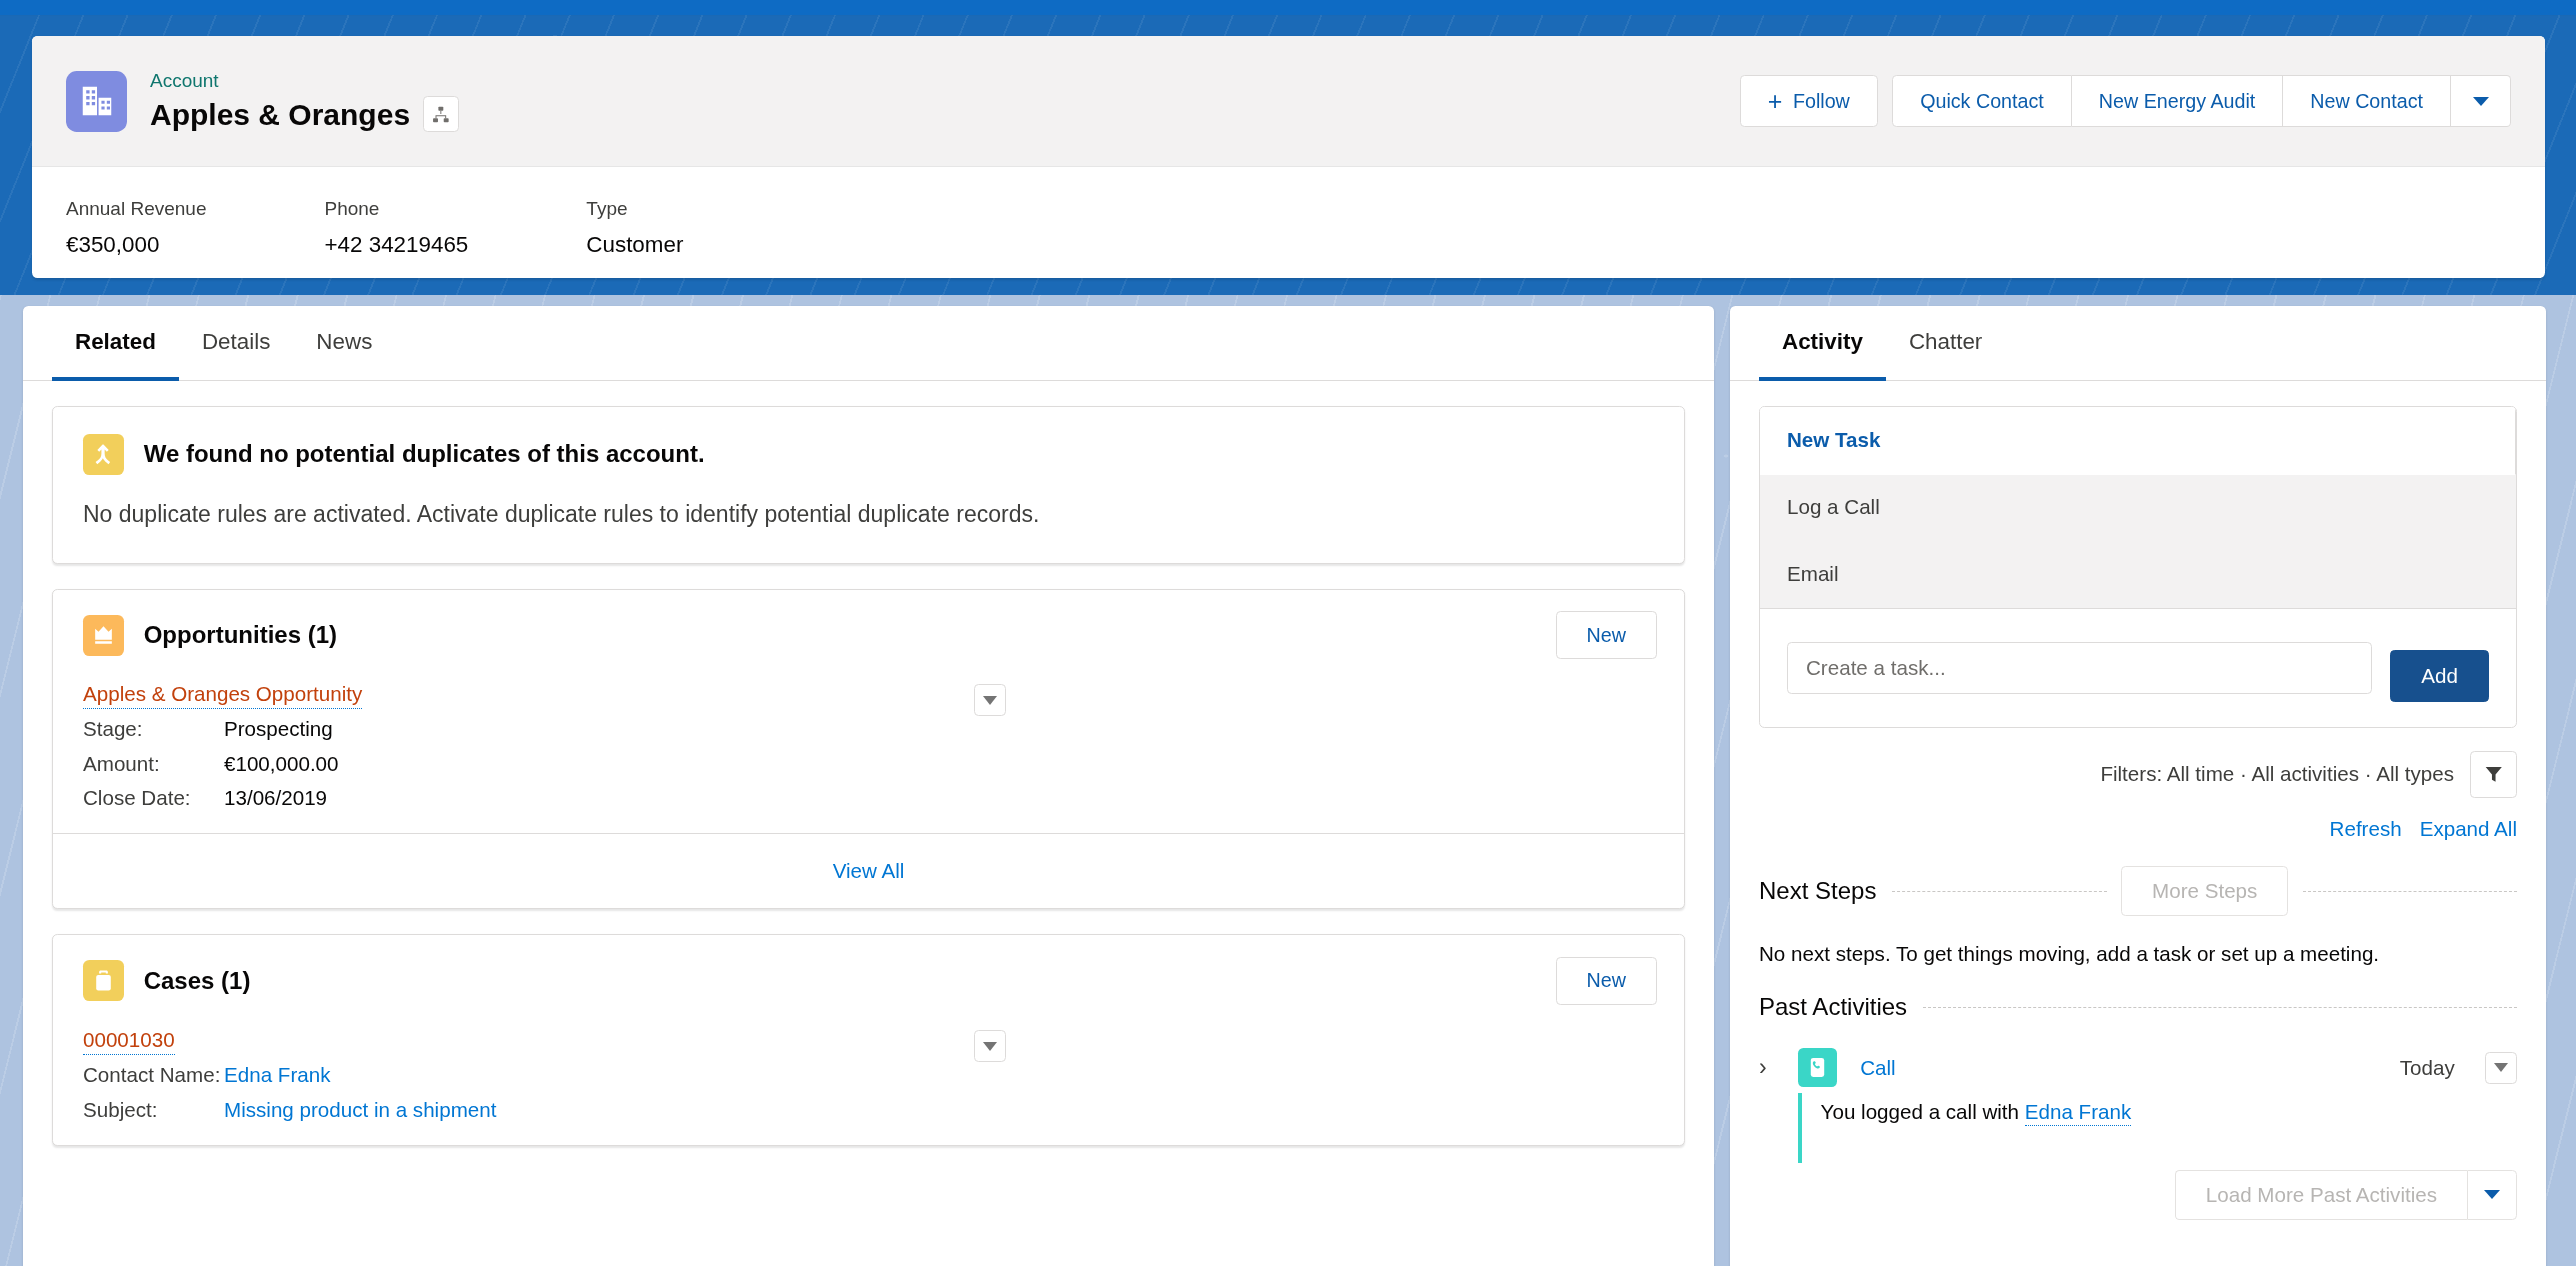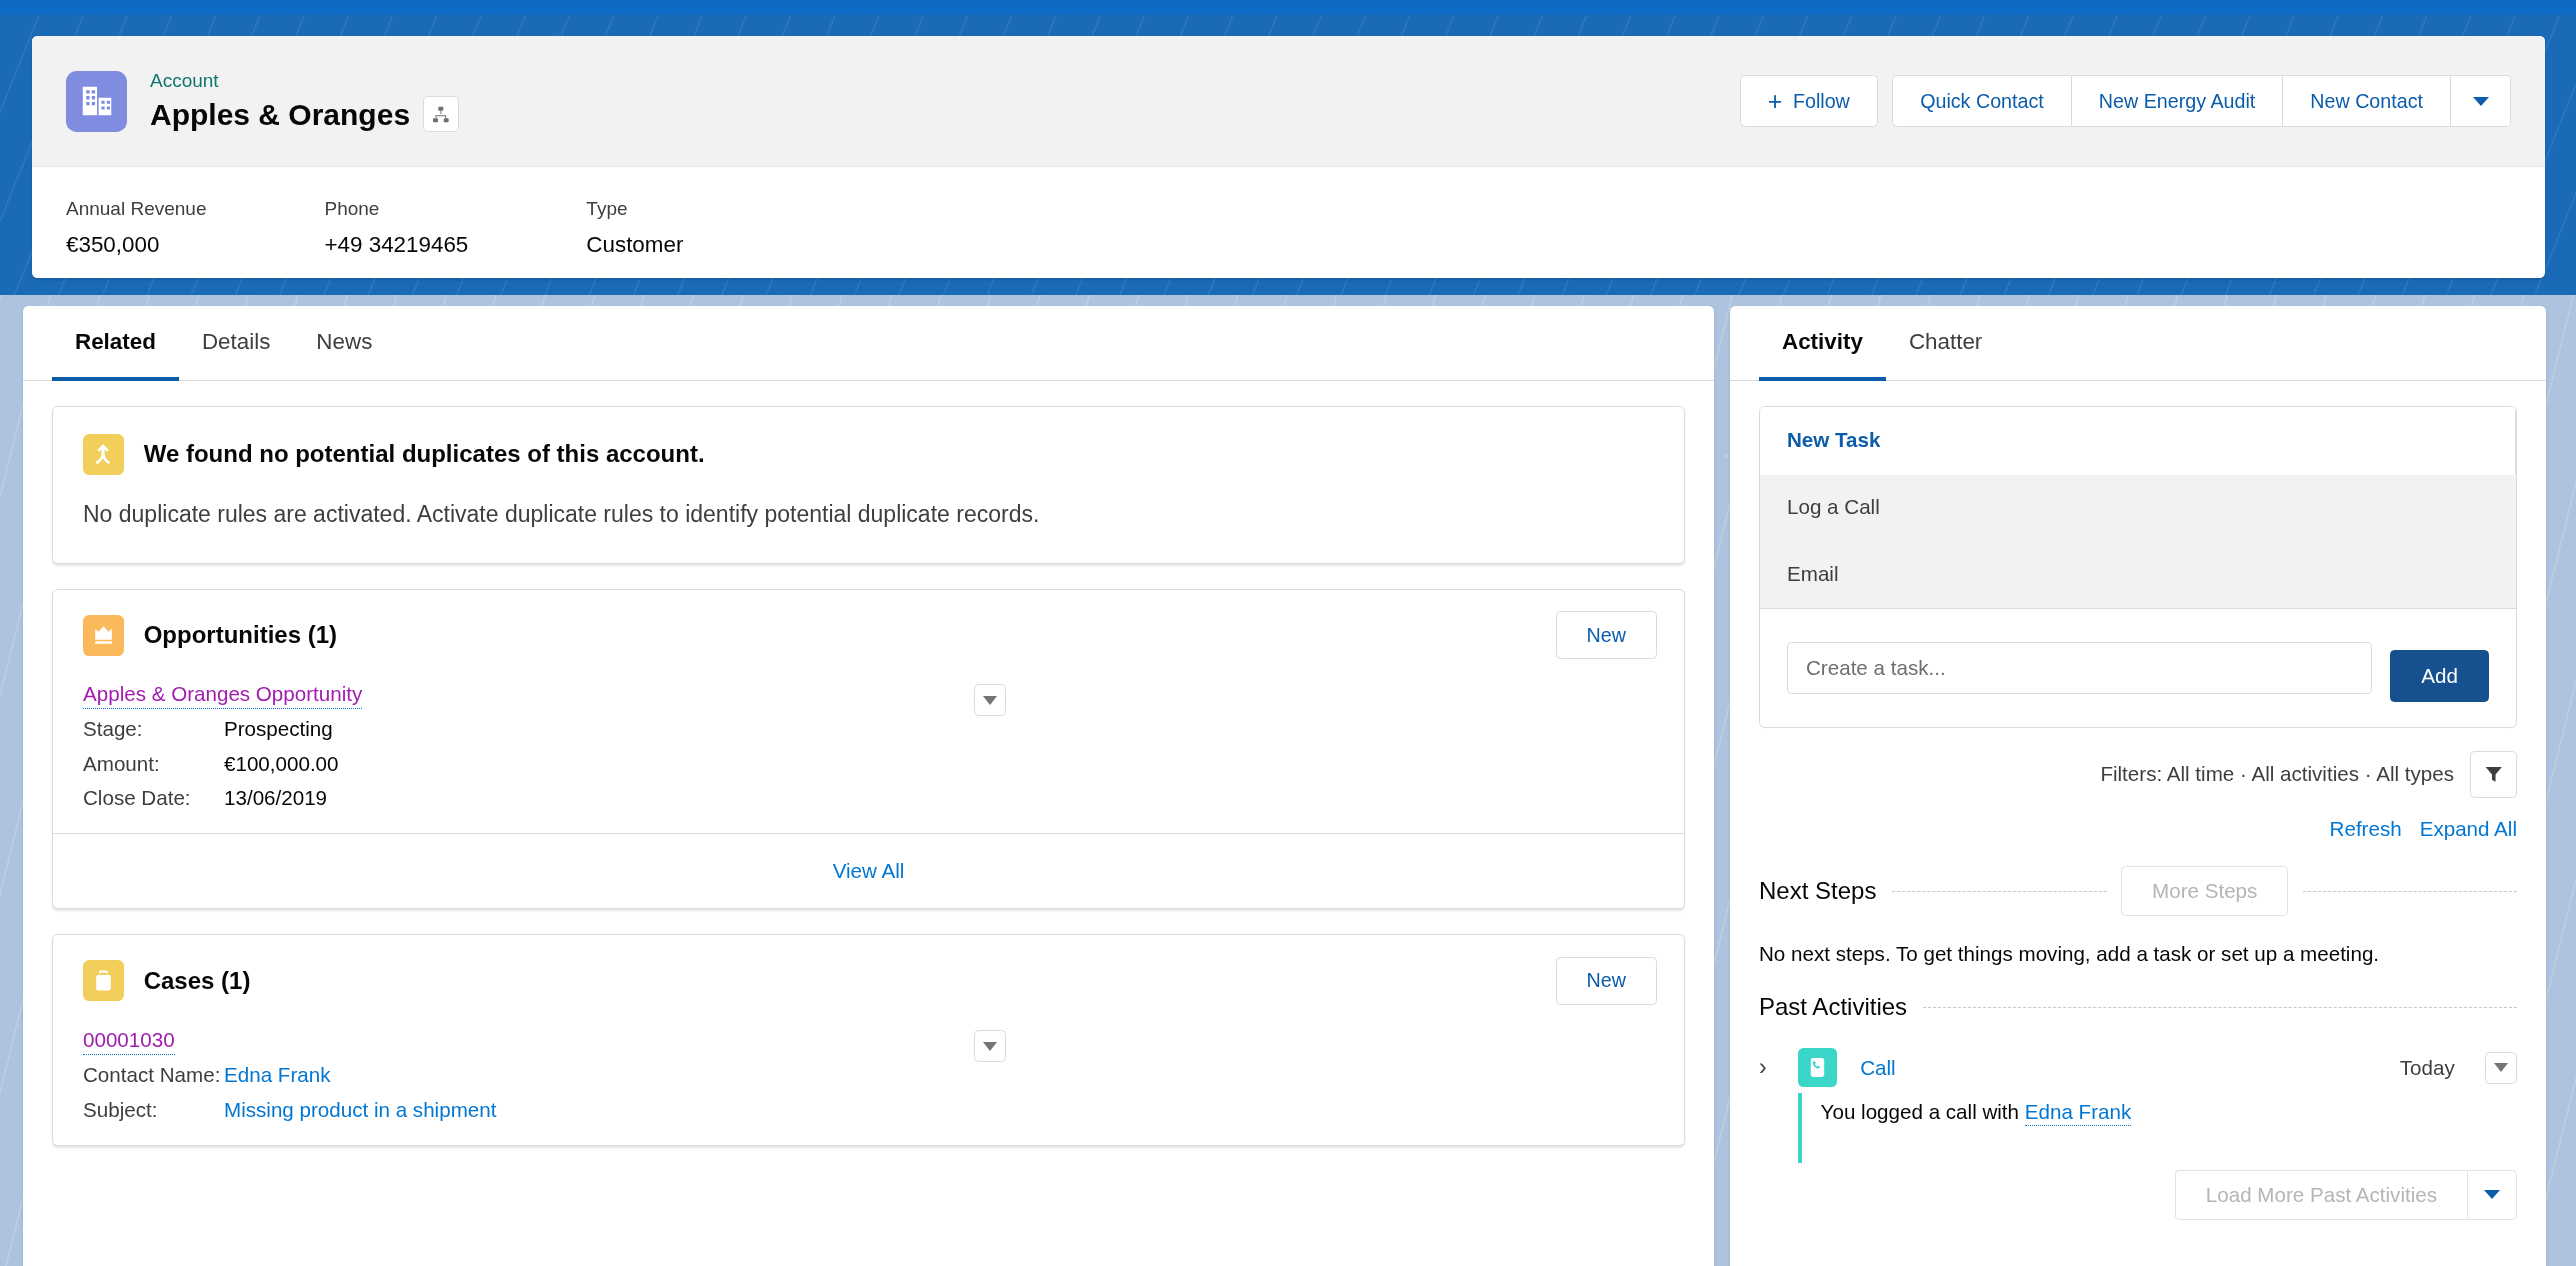--- a/index.html
+++ b/index.html
@@ -119,21 +119,21 @@
 
   .rl-header { display: flex; align-items: center; padding: 21.5px 27px 19.7px 30px; gap: 19.7px; }
   .rl-title { font-size: 24px; font-weight: bold; color: #080707; }
   .rl-new {
     margin-left: auto; height: 48px; padding: 0 30px; border: 0.9px solid #dddbda;
     border-radius: 4.5px; background: #fff; color: #0b5cab; font-size: 19.7px;
     display: flex; align-items: center; cursor: pointer; font-family: inherit;
   }
   .rl-row { padding: 3.6px 30px 23px 30px; position: relative; }
   .row-link {
-    font-size: 20.6px; color: #a21caf; text-decoration: none;
+    font-size: 20.6px; color: #c2410c; text-decoration: none;
     border-bottom: 0.9px dotted #0176d3; padding-bottom: 2.7px;
   }
   .kv { display: flex; margin-top: 10.7px; font-size: 20.6px; }
   .kv .k { color: #3e3e3c; width: 141px; flex: 0 0 auto; }
   .kv .v { color: #080707; }
   .kv .v.link { color: #0176d3; }
   .row-caret {
     position: absolute; right: 0px; top: 5.4px;
     width: 32px; height: 32px; border: 0.9px solid #dddbda; border-radius: 4.5px;
     background: #fff; display: flex; align-items: center; justify-content: center;
@@ -277,21 +277,21 @@
     </div>
   </div>
 
   <div id="record-fields">
     <div class="field">
       <div class="field-label">Annual Revenue</div>
       <div class="field-value">€350,000</div>
     </div>
     <div class="field">
       <div class="field-label">Phone</div>
-      <div class="field-value">+49 34219465</div>
+      <div class="field-value">+42 34219465</div>
     </div>
     <div class="field">
       <div class="field-label">Type</div>
       <div class="field-value">Customer</div>
     </div>
   </div>
 </div>
 
 <div id="left-panel">
 

